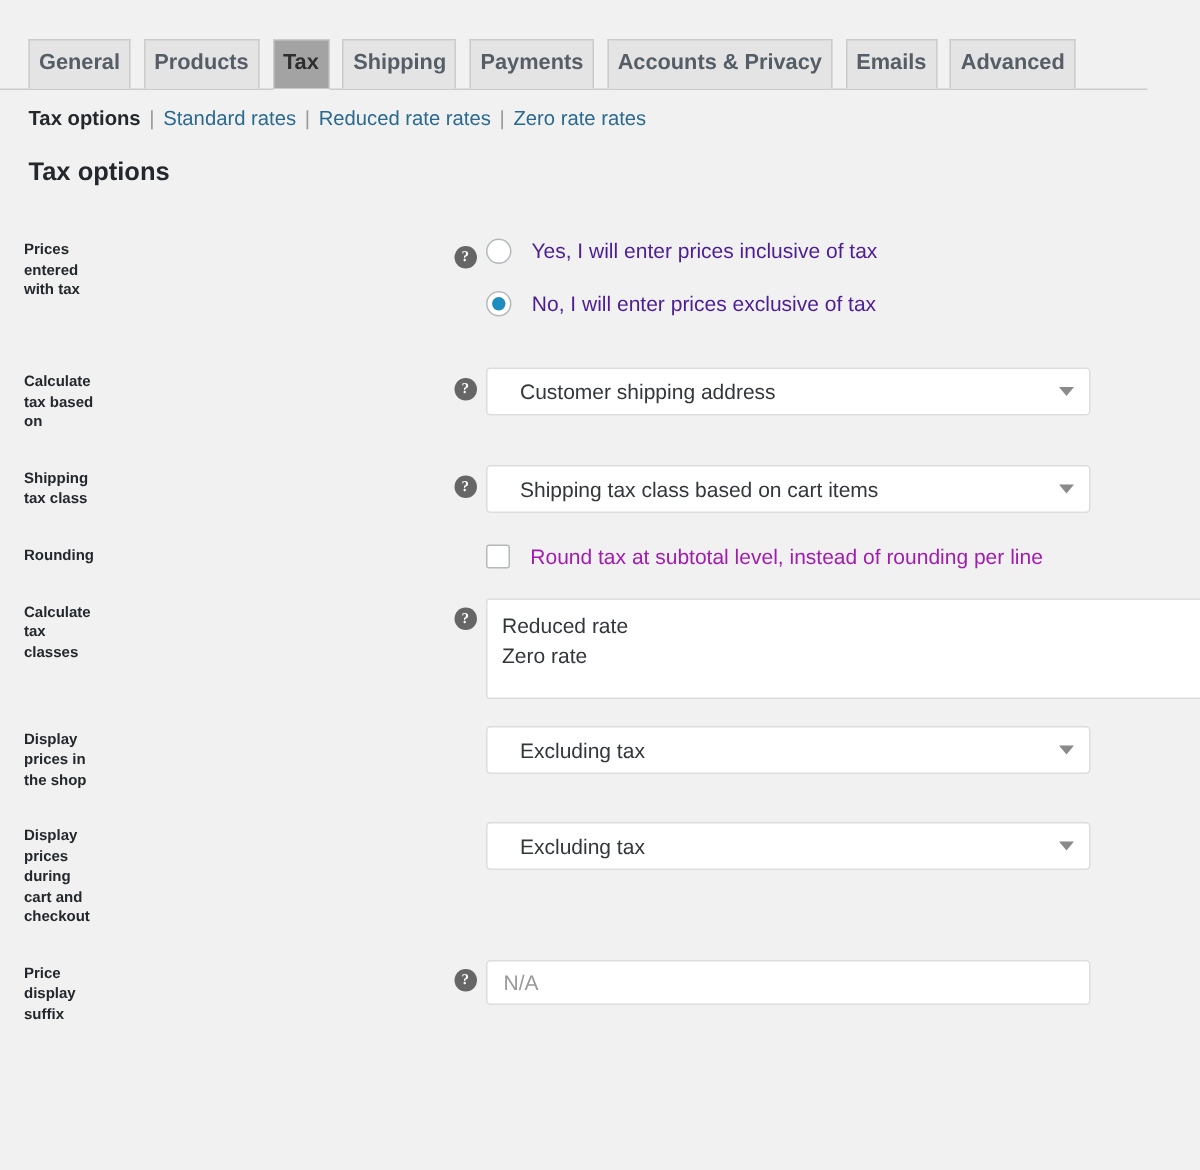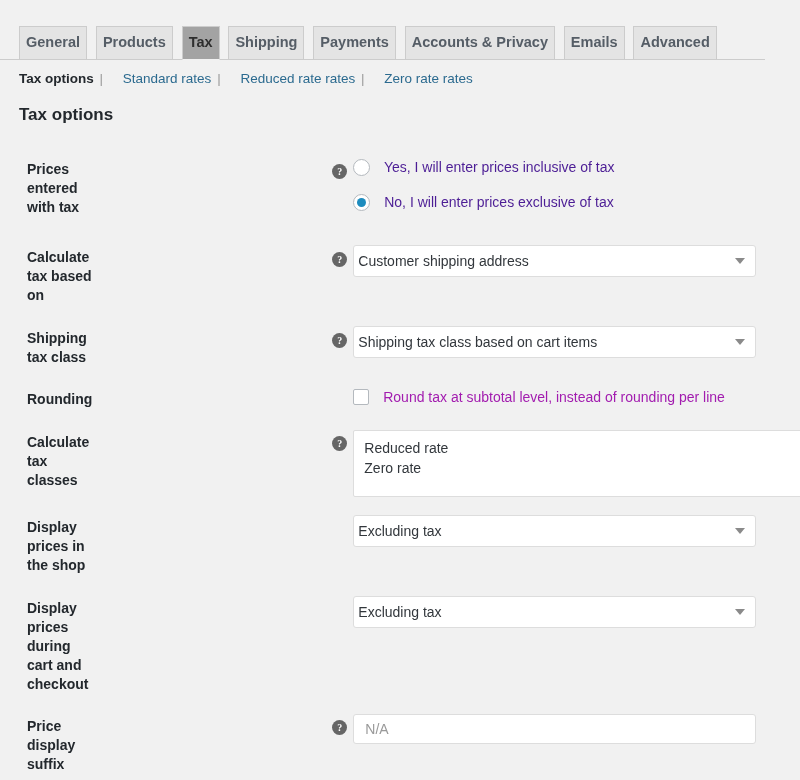--- a/index.html
+++ b/index.html
@@ -63,21 +63,20 @@
     color: #555;
     white-space: nowrap;
   }
   .subsubsub .current {
     color: #23282d;
     font-weight: 700;
   }
   .subsubsub a.link {
     color: #2b6a8f;
     text-decoration: none;
-    margin-left: 14px;
   }
   .subsubsub .sep {
     color: #999;
     padding: 0 2px;
   }
 
   
   .page-heading {
     position: absolute;
     left: 19px;
@@ -93,23 +92,23 @@
     position: absolute;
     left: 0;
     top: 148px;
     width: 800px;
     border-collapse: collapse;
   }
   .form-table tr { vertical-align: top; }
   .form-table th {
     width: 212px;
     text-align: left;
-    padding: 12px 10px 12px 27px;
+    padding: 12px 10px 12px 16px;
     font-weight: 700;
-    font-size: 14px;
+    font-size: 10px;
     line-height: 1.35;
     color: #23282d;
     box-sizing: border-box;
   }
   .form-table td {
     padding: 9px 10px 9px 0;
     position: relative;
     box-sizing: border-box;
   }
 
@@ -137,21 +136,21 @@
 
   
   .control-wrap { padding-left: 251px; }
 
   select.wc-select {
     -webkit-appearance: none;
     -moz-appearance: none;
     appearance: none;
     width: 403px;
     height: 32px;
-    padding: 0 26px 0 4px;
+    padding: 0 26px 0 22px;
     background: #fff;
     border: 1px solid #ddd;
     border-radius: 3px;
     color: #32373c;
     font-family: "Liberation Sans", sans-serif;
     font-size: 14px;
     line-height: 30px;
     box-sizing: border-box;
     outline: none;
   }

